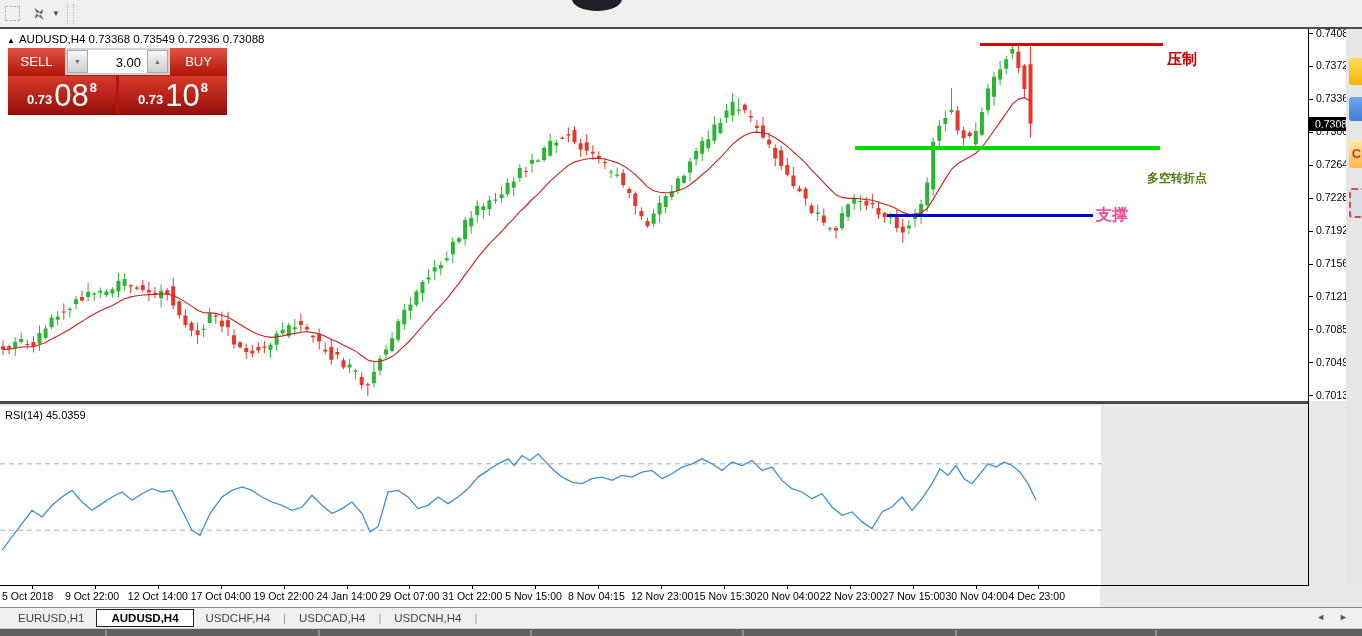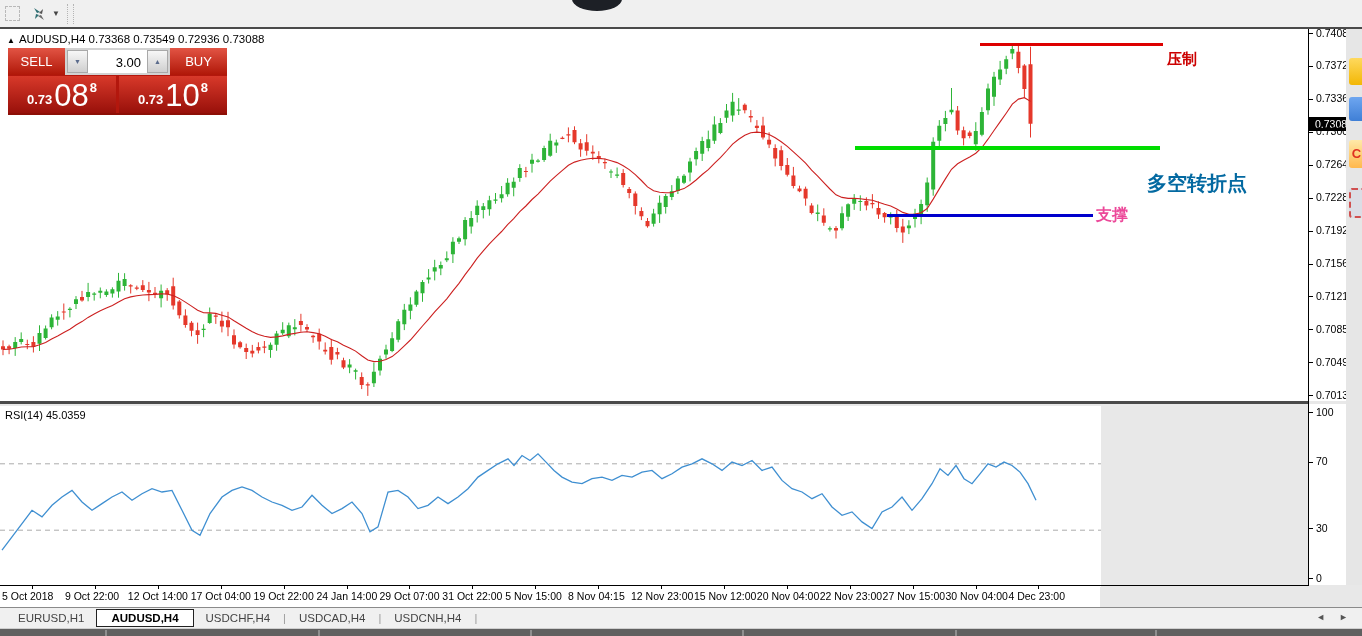--- a/index.html
+++ b/index.html
@@ -60,21 +60,21 @@
   .p-big{font-size:31px;line-height:31px;}
   .p-sup{font-size:13px;font-weight:bold;margin:0 0 16px 1px;}
 
   
   .ann-line{position:absolute;}
   #res-line{height:3px;background:#dd0000;}
   #piv-line{height:4px;background:#00dd00;}
   #sup-line{height:3px;background:#0000cc;}
   .ann-label{position:absolute;font-weight:bold;white-space:nowrap;}
   #res-label{color:#cc0000;font-size:15px;}
-  #piv-label{color:#0369a1;font-size:20px;}
+  #piv-label{color:#4d7c0f;font-size:12px;}
   #sup-label{color:#ec4899;font-size:16px;}
 
   #rsi-title{position:absolute;left:5px;top:3px;font-size:11px;color:#000;}
 
   
   #date-axis{position:absolute;left:0;top:586px;width:1100px;height:21px;background:#fff;}
   .date-label{position:absolute;top:4px;font-size:10.5px;color:#000;white-space:nowrap;}
   .date-tick{position:absolute;top:-1px;width:1px;height:4px;background:#000;}
 
   
@@ -192,30 +192,20 @@
       <div class="ax-label" style="top: 228.448px;">0.71560</div>
       <div class="ax-tick" style="top: 267.024px;"></div>
       <div class="ax-label" style="top: 260.524px;">0.71210</div>
       <div class="ax-tick" style="top: 300.017px;"></div>
       <div class="ax-label" style="top: 293.517px;">0.70850</div>
       <div class="ax-tick" style="top: 333.009px;"></div>
       <div class="ax-label" style="top: 326.509px;">0.70490</div>
       <div class="ax-tick" style="top: 366.002px;"></div>
       <div class="ax-label" style="top: 359.502px;">0.70130</div>
     </div>
-  <div id="rsi-axis">
-      <div class="ax-tick" style="top: 8px;"></div>
-      <div class="ax-label" style="top: 1.5px;">100</div>
-      <div class="ax-tick" style="top: 57.8px;"></div>
-      <div class="ax-label" style="top: 51.3px;">70</div>
-      <div class="ax-tick" style="top: 124.2px;"></div>
-      <div class="ax-label" style="top: 117.7px;">30</div>
-      <div class="ax-tick" style="top: 174px;"></div>
-      <div class="ax-label" style="top: 167.5px;">0</div>
-    </div>
 
   <div id="desktop-strip">
     <div class="dt-icon icon-yellow"></div>
     <div class="dt-icon icon-blue"></div>
     <div class="dt-icon icon-orange">C</div>
     <div class="dt-icon icon-dashed"></div>
   </div>
 
   <div id="date-axis">
       <div class="date-label" style="left: 2px;">5 Oct 2018</div>
@@ -233,21 +223,21 @@
       <div class="date-label" style="left: 379.4px;">29 Oct 07:00</div>
       <div class="date-tick" style="left: 409.4px;"></div>
       <div class="date-label" style="left: 442.3px;">31 Oct 22:00</div>
       <div class="date-tick" style="left: 472.3px;"></div>
       <div class="date-label" style="left: 505.2px;">5 Nov 15:00</div>
       <div class="date-tick" style="left: 535.2px;"></div>
       <div class="date-label" style="left: 568.1px;">8 Nov 04:15</div>
       <div class="date-tick" style="left: 598.1px;"></div>
       <div class="date-label" style="left: 631px;">12 Nov 23:00</div>
       <div class="date-tick" style="left: 661px;"></div>
-      <div class="date-label" style="left: 693.9px;">15 Nov 12:00</div>
+      <div class="date-label" style="left: 693.9px;">15 Nov 15:30</div>
       <div class="date-tick" style="left: 723.9px;"></div>
       <div class="date-label" style="left: 756.8px;">20 Nov 04:00</div>
       <div class="date-tick" style="left: 786.8px;"></div>
       <div class="date-label" style="left: 819.7px;">22 Nov 23:00</div>
       <div class="date-tick" style="left: 849.7px;"></div>
       <div class="date-label" style="left: 882.6px;">27 Nov 15:00</div>
       <div class="date-tick" style="left: 912.6px;"></div>
       <div class="date-label" style="left: 945.5px;">30 Nov 04:00</div>
       <div class="date-tick" style="left: 975.5px;"></div>
       <div class="date-label" style="left: 1008.4px;">4 Dec 23:00</div>

